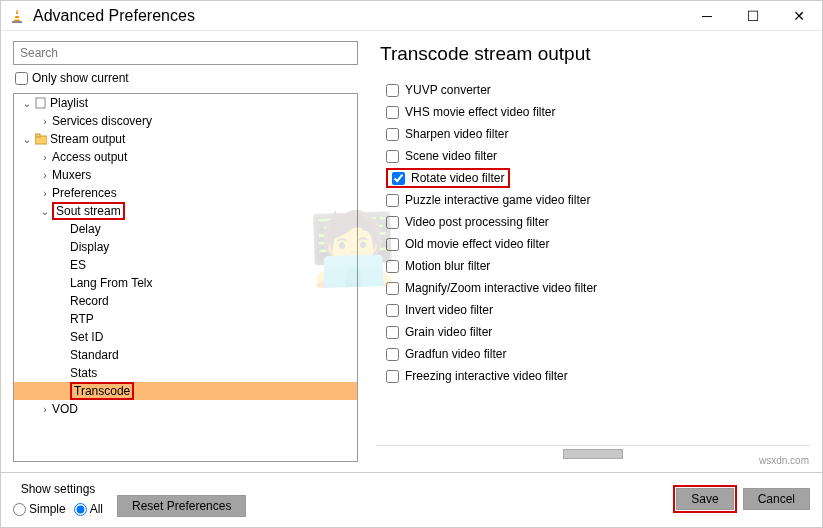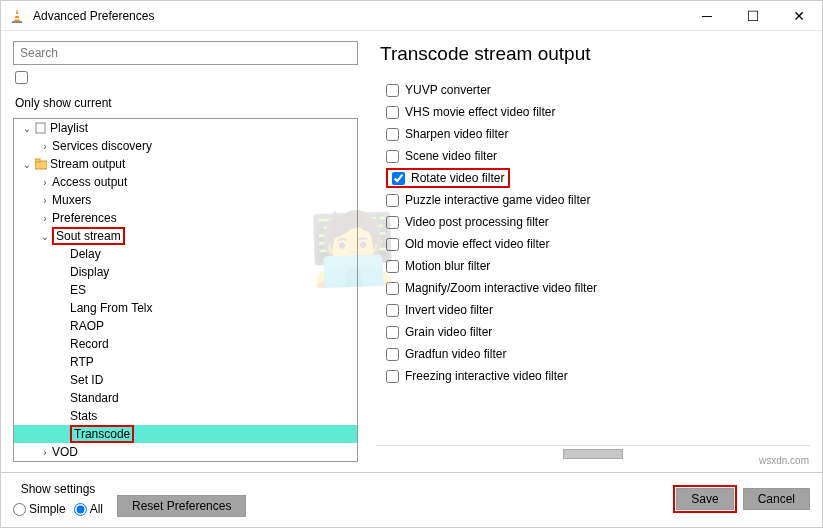--- a/index.html
+++ b/index.html
@@ -1,29 +1,29 @@
 <!DOCTYPE html>
 <html><head>
 <meta charset="utf-8">
 <style>
 * { box-sizing: border-box; margin: 0; padding: 0; font-family: "Segoe UI", Tahoma, sans-serif; font-size: 12px; }
 body { background: #fff; width: 823px; height: 528px; display: flex; flex-direction: column; border: 1px solid #ccc; }
 .titlebar { height: 30px; display: flex; align-items: center; border-bottom: 1px solid #e8e8e8; }
 .titlebar .icon { width: 16px; height: 16px; margin: 0 8px; }
-.titlebar .title { flex: 1; font-size: 12px; }
+.titlebar .title { flex: 1; font-size: 16px; }
 .titlebar .wbtn { width: 46px; height: 30px; display: flex; align-items: center; justify-content: center; font-size: 14px; font-family: Arial; }
 .content { flex: 1; display: flex; padding: 10px 12px; gap: 18px; overflow: hidden; }
 .left { width: 345px; display: flex; flex-direction: column; }
 .searchbox { border: 1px solid #999; height: 24px; padding: 0 6px; color: #777; display:flex; align-items:center; background:#fff; }
-.only-row { display: flex; padding: 6px 2px 8px; gap: 12px; flex-direction: column; }
+.only-row { display: flex; align-items: center; padding: 6px 2px 8px; gap: 4px; }
 .only-row input { width: 13px; height: 13px; }
 .tree-wrap { flex: 1; border: 1px solid #999; overflow: hidden; position: relative; }
 .tree { overflow-y: auto; height: 100%; }
 .tree-row { display: flex; align-items: center; height: 18px; padding-right: 6px; white-space: nowrap; cursor: default; }
-.tree-row.sel { background: #5eead4; }
+.tree-row.sel { background: #fdba74; }
 .tw { width: 14px; text-align: center; color: #555; font-size: 10px; }
 .li-icon { width: 14px; height: 12px; margin-right: 2px; display:inline-flex; align-items:center; justify-content:center; }
 .red-box { border: 2px solid #d40000; display: inline-block; padding: 0 2px; }
 .right { flex: 1; display: flex; flex-direction: column; overflow: hidden; }
 .right-title { font-size: 19px; padding: 2px 4px 8px; }
 .cb-area { flex: 1; border: none; overflow-y: scroll; padding: 6px 4px 0 10px; position: relative; }
 .cb-row { display: flex; align-items: center; height: 22px; gap: 6px; }
 .cb-row input { width: 13px; height: 13px; }
 .bottom { border-top: 1px solid #ccc; padding: 8px 12px 10px; display: flex; align-items: center; }
 .show-group { display: flex; flex-direction: column; gap: 4px; align-items: center; }
@@ -115,24 +115,20 @@
           <div class="tree-row" style="padding-left: 42px;">
             <span class="tw"></span>
             <span>ES</span>
           </div>
           <div class="tree-row" style="padding-left: 42px;">
             <span class="tw"></span>
             <span>Lang From Telx</span>
           </div>
           <div class="tree-row" style="padding-left: 42px;">
             <span class="tw"></span>
-            <span>RAOP</span>
-          </div>
-          <div class="tree-row" style="padding-left: 42px;">
-            <span class="tw"></span>
             <span>Record</span>
           </div>
           <div class="tree-row" style="padding-left: 42px;">
             <span class="tw"></span>
             <span>RTP</span>
           </div>
           <div class="tree-row" style="padding-left: 42px;">
             <span class="tw"></span>
             <span>Set ID</span>
           </div>

